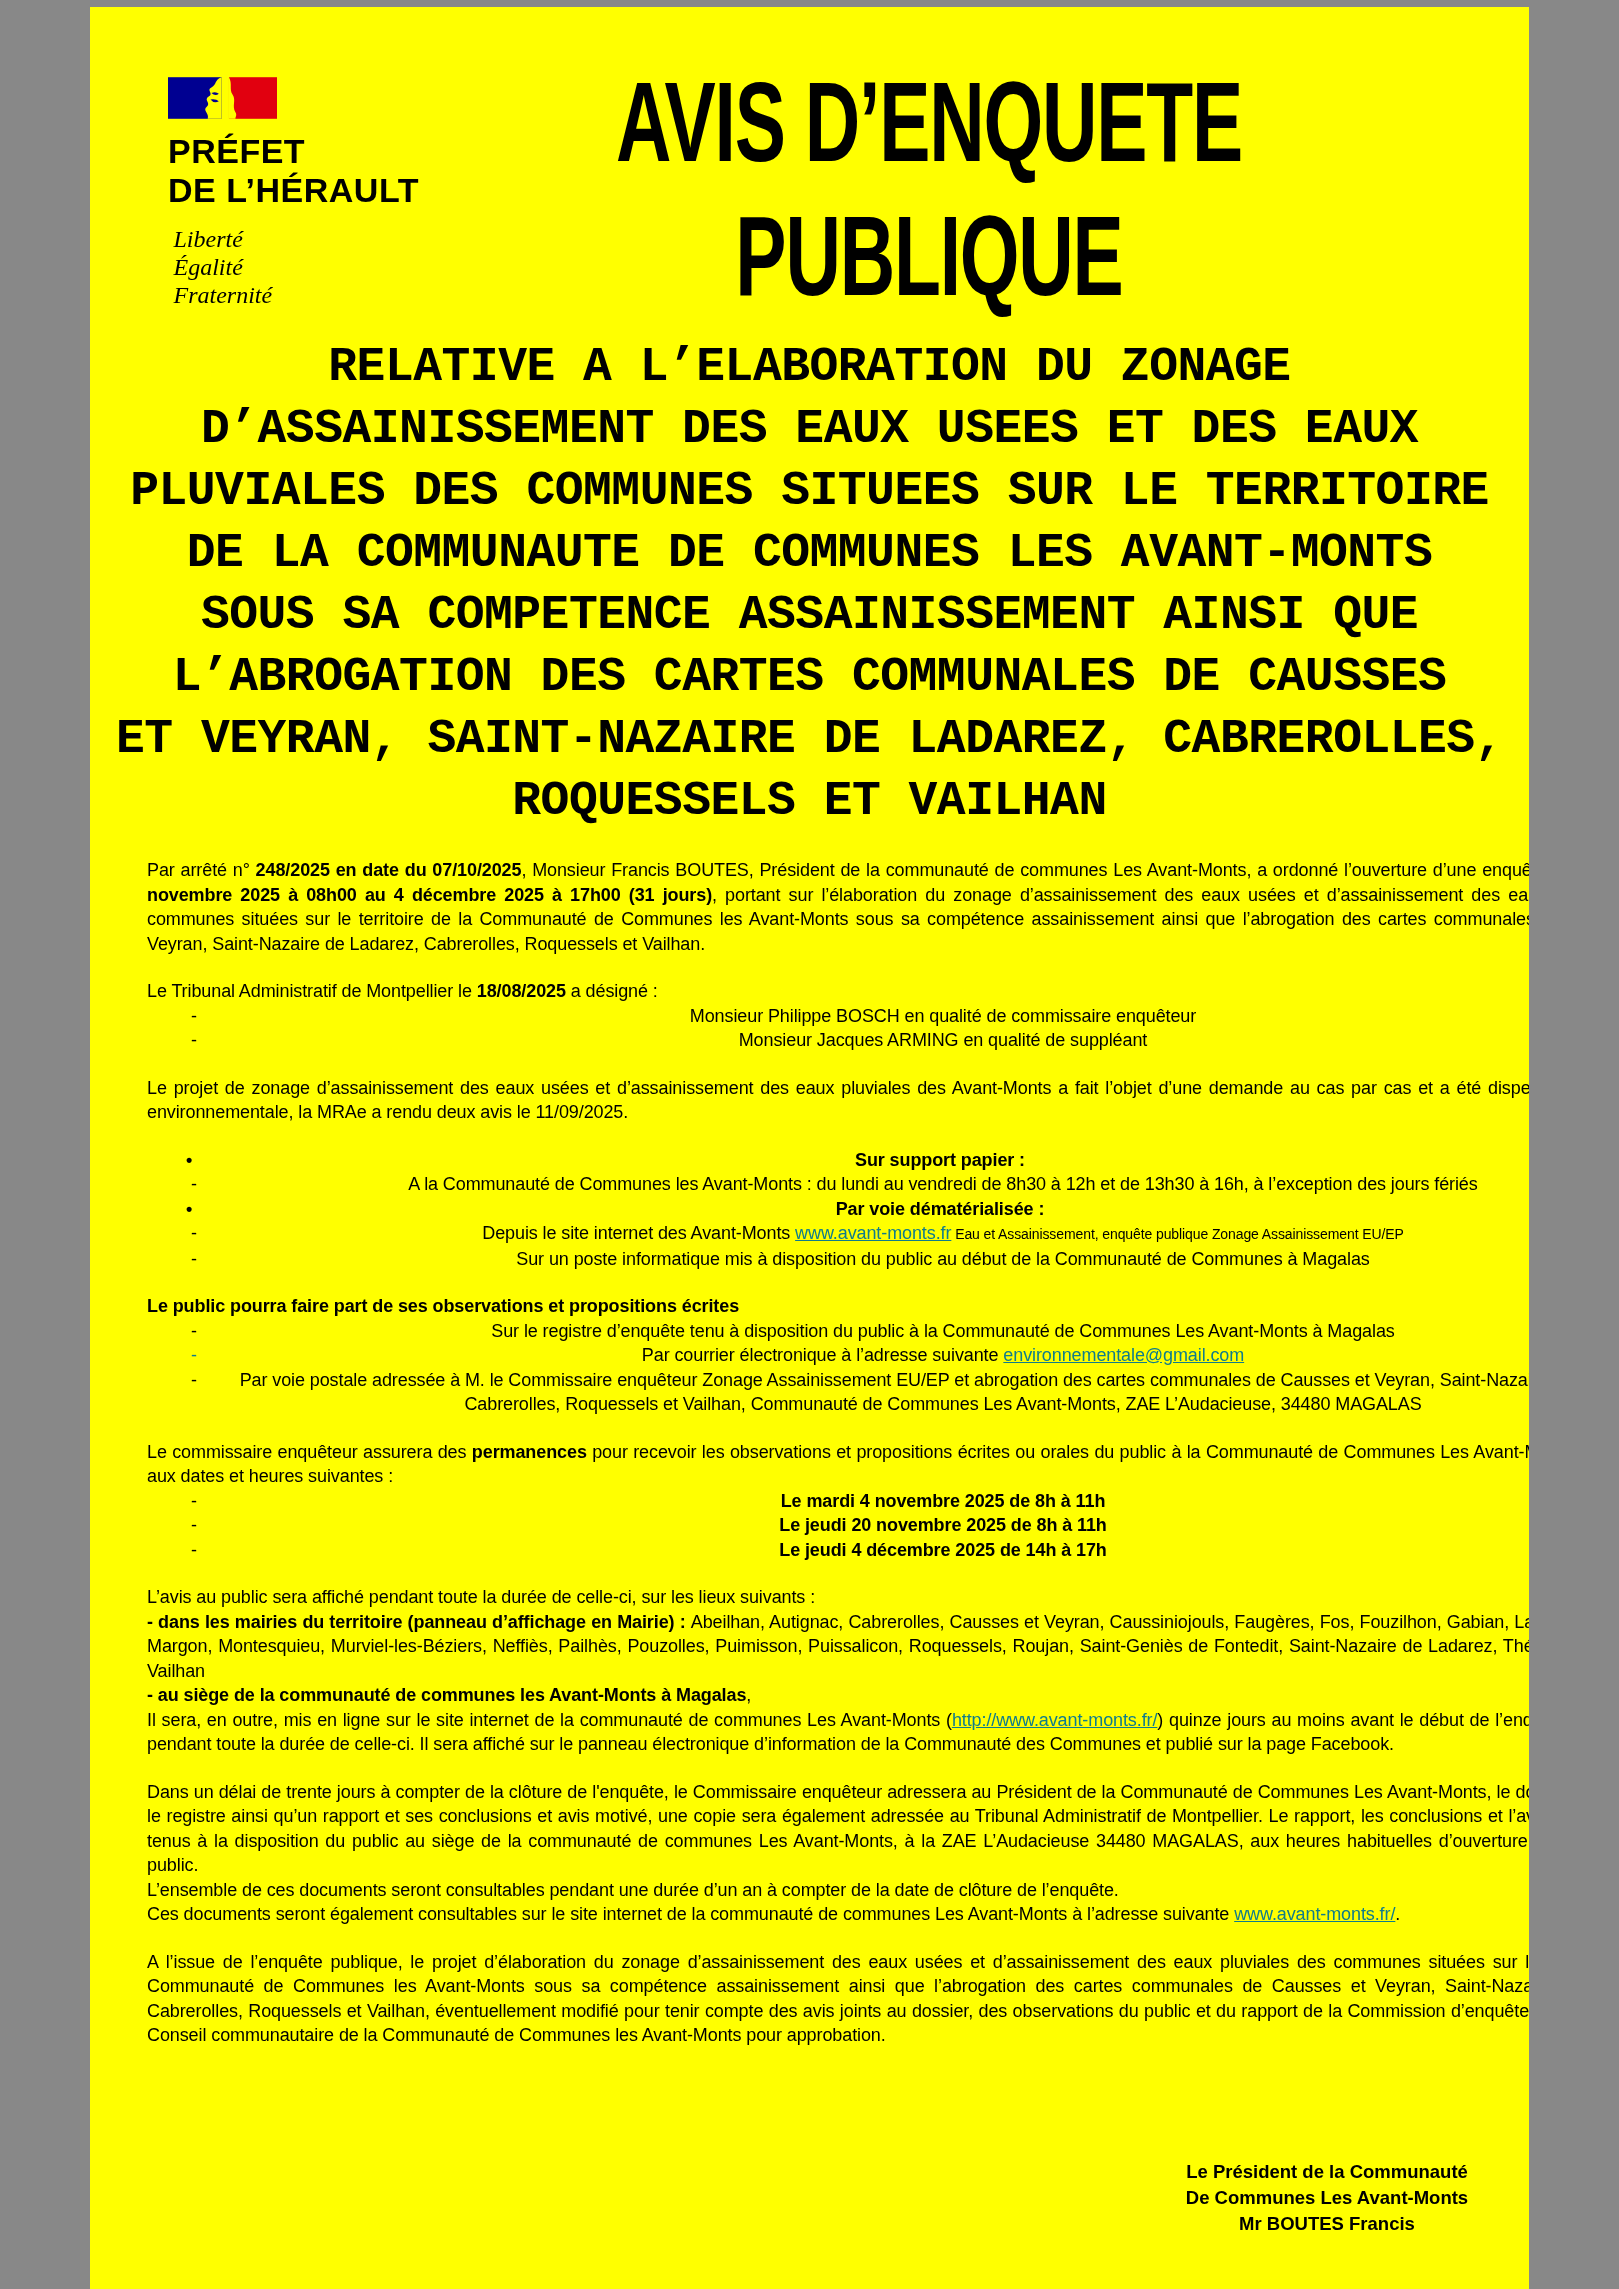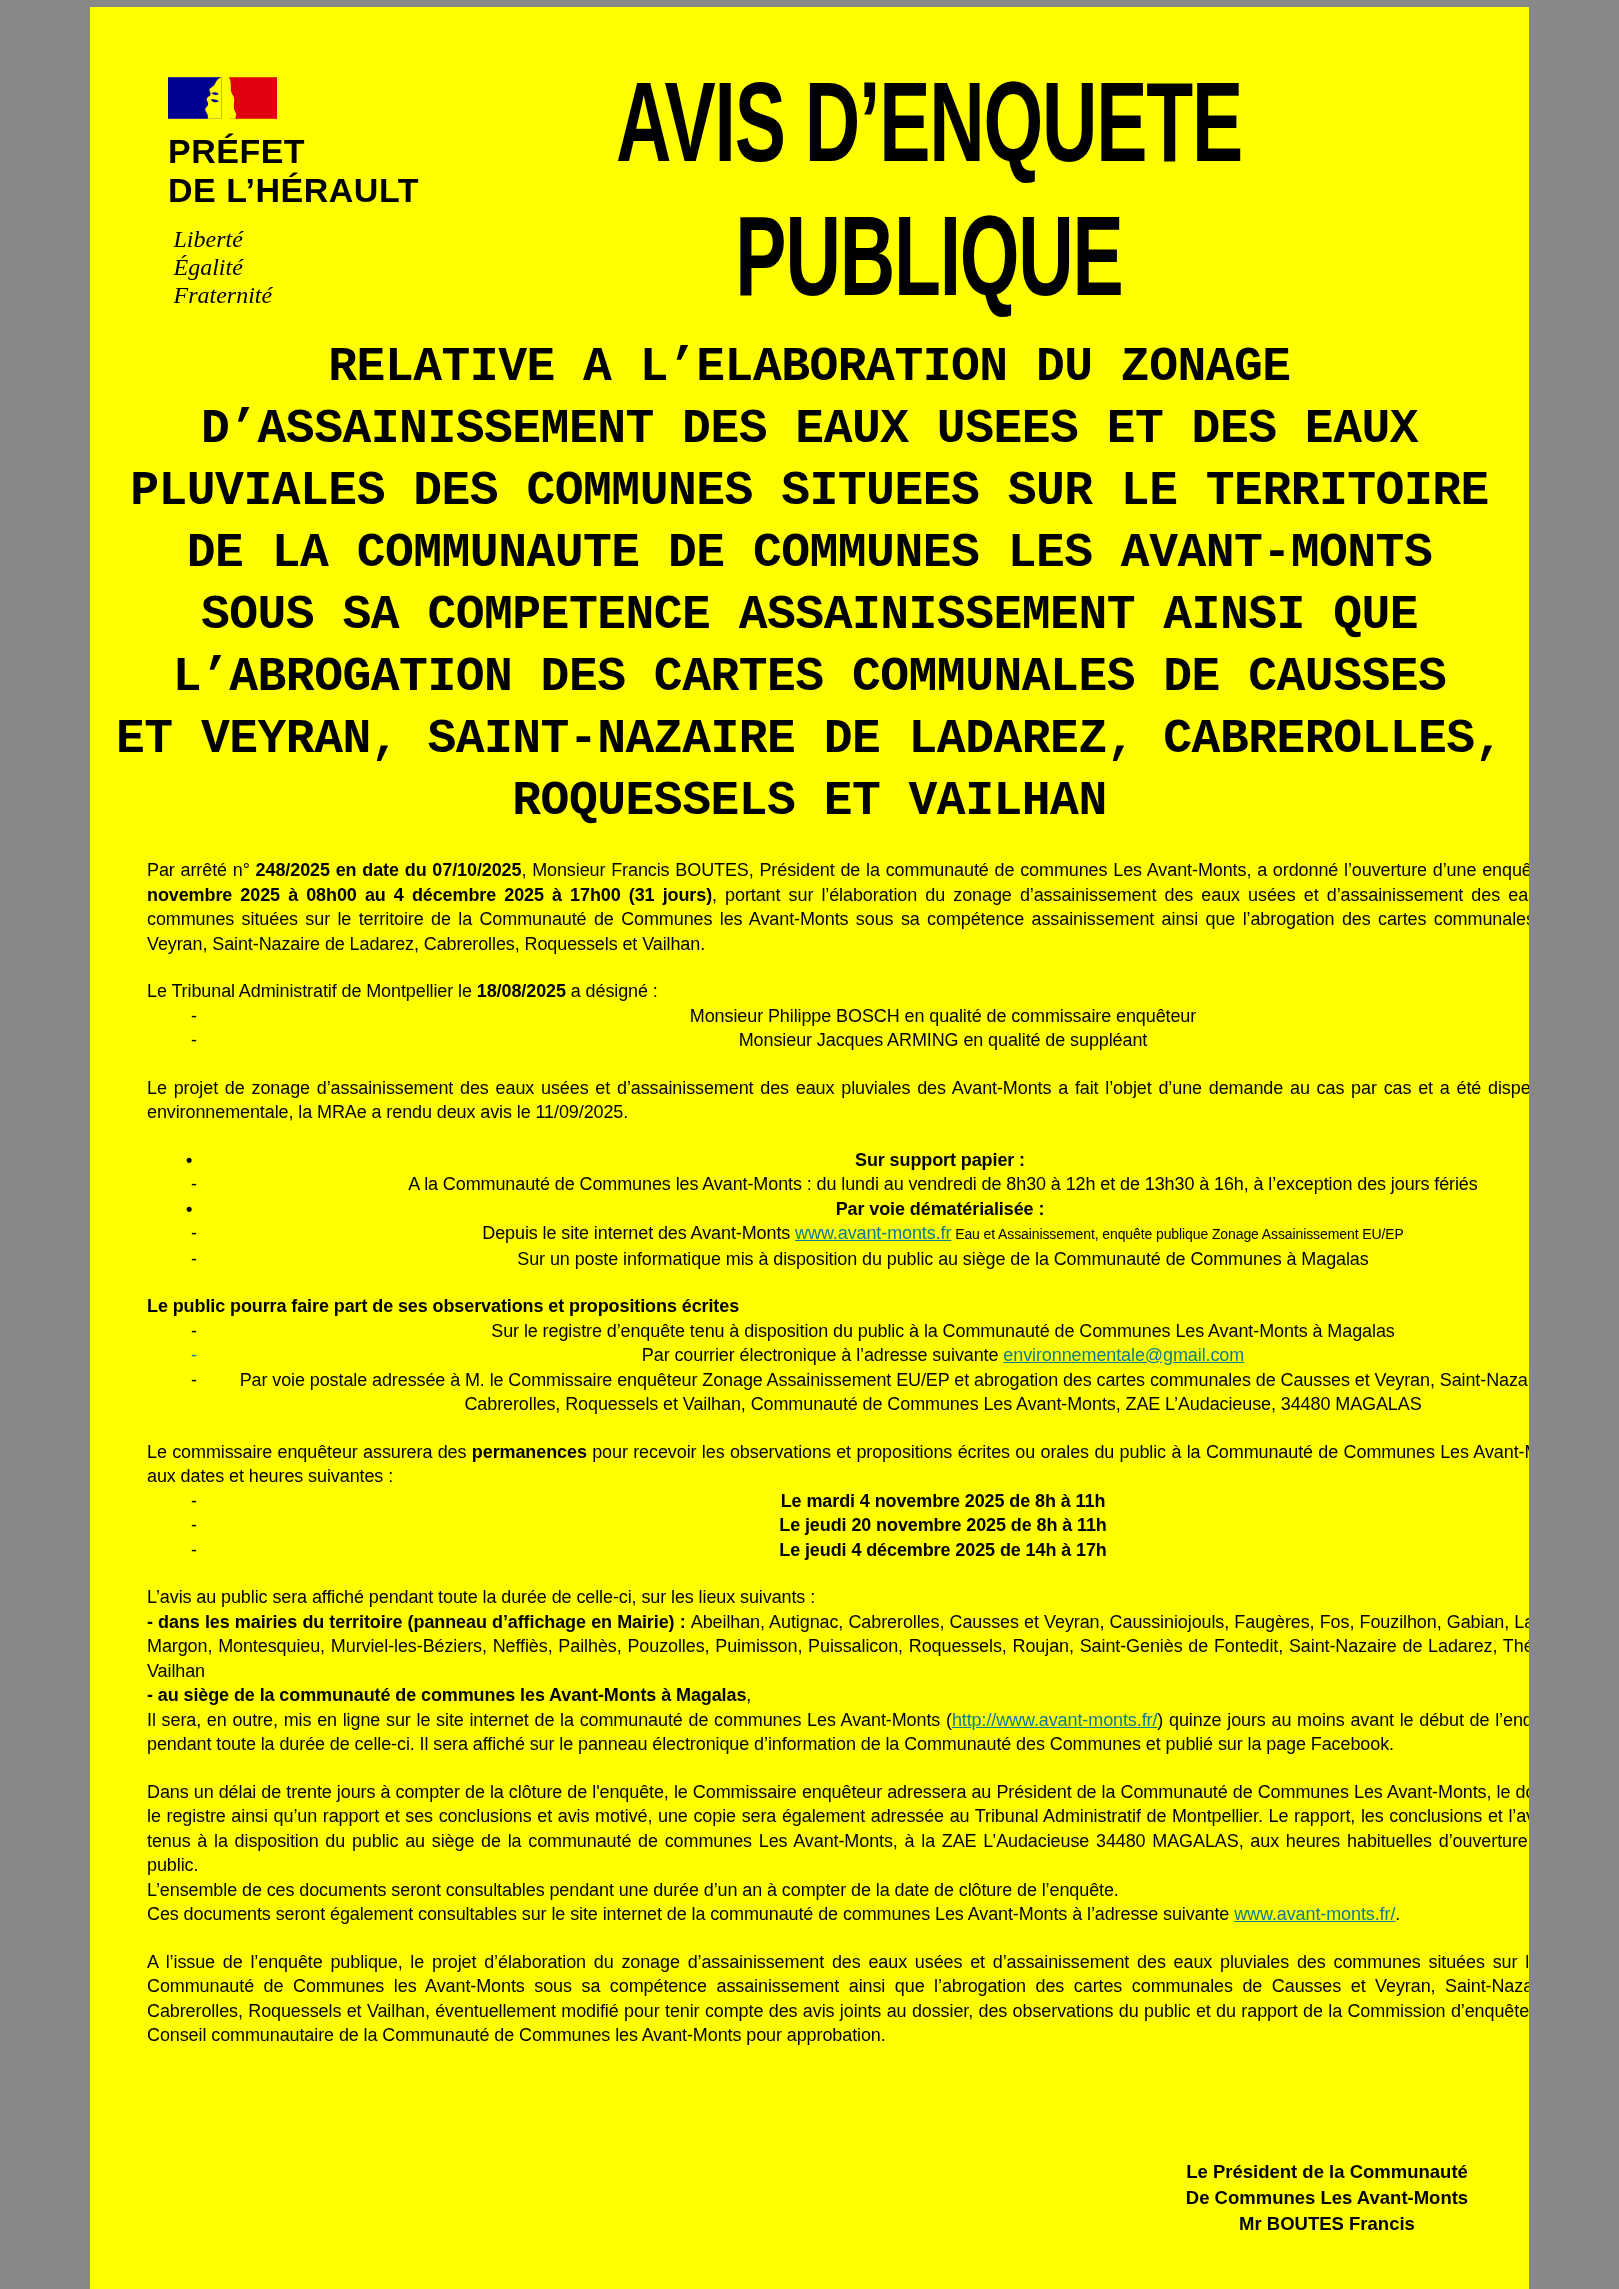--- a/index.html
+++ b/index.html
@@ -120,21 +120,21 @@
       <div class="blk bullet">
         <span class="marker">•</span>
         <span class="li-text"><span class="b">Par voie dématérialisée :</span></span>
       </div>
       <div class="blk dash">
         <span class="marker">-</span>
         <span class="li-text"><span>Depuis le site internet des Avant-Monts </span><a class="link" href="#">www.avant-monts.fr</a><span class="small"> Eau et Assainissement, enquête publique Zonage Assainissement EU/EP</span></span>
       </div>
       <div class="blk dash">
         <span class="marker">-</span>
-        <span class="li-text"><span>Sur un poste informatique mis à disposition du public au siège de la Communauté de Communes à Magalas</span></span>
+        <span class="li-text"><span>Sur un poste informatique mis à disposition du public au début de la Communauté de Communes à Magalas</span></span>
       </div>
       <div class="blk gap"></div>
       <div class="blk p"><span class="b u">Le public pourra faire part de ses observations et propositions écrites</span></div>
       <div class="blk dash">
         <span class="marker">-</span>
         <span class="li-text"><span>Sur le registre d’enquête tenu à disposition du public à la Communauté de Communes Les Avant-Monts à Magalas</span></span>
       </div>
       <div class="blk dash">
         <span class="marker c-link">-</span>
         <span class="li-text"><span>Par courrier électronique à l’adresse suivante </span><a class="link" href="#">environnementale@gmail.com</a></span>

